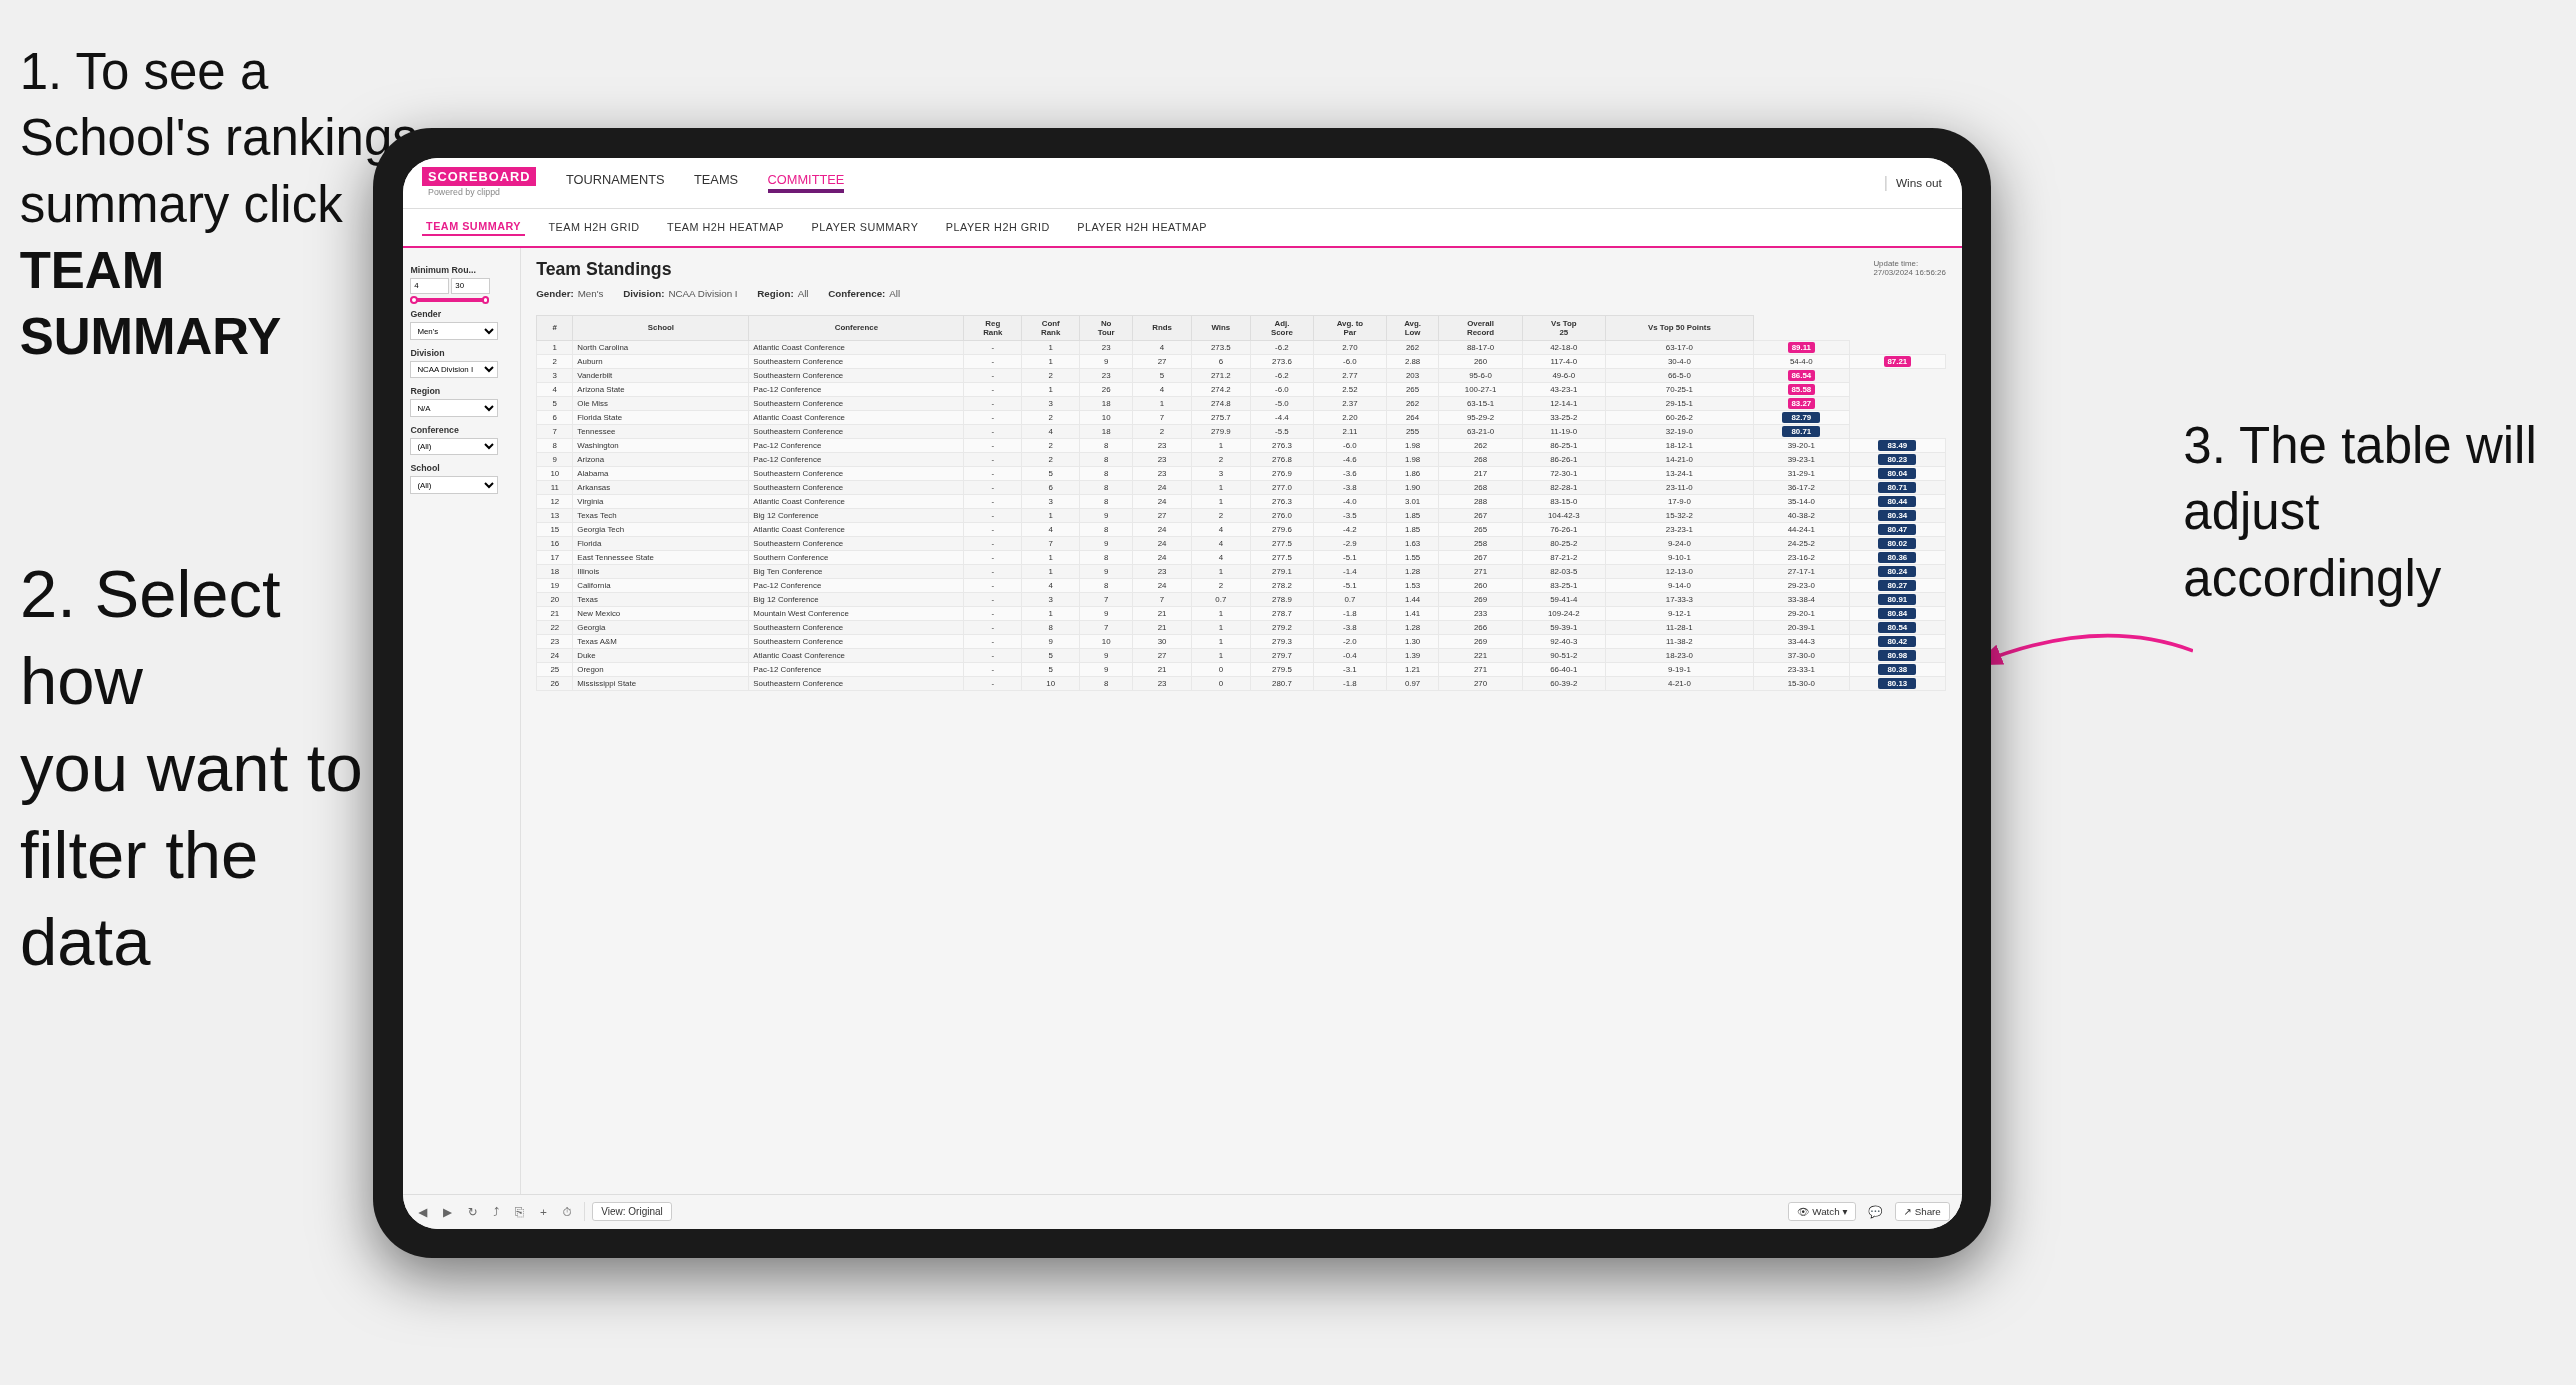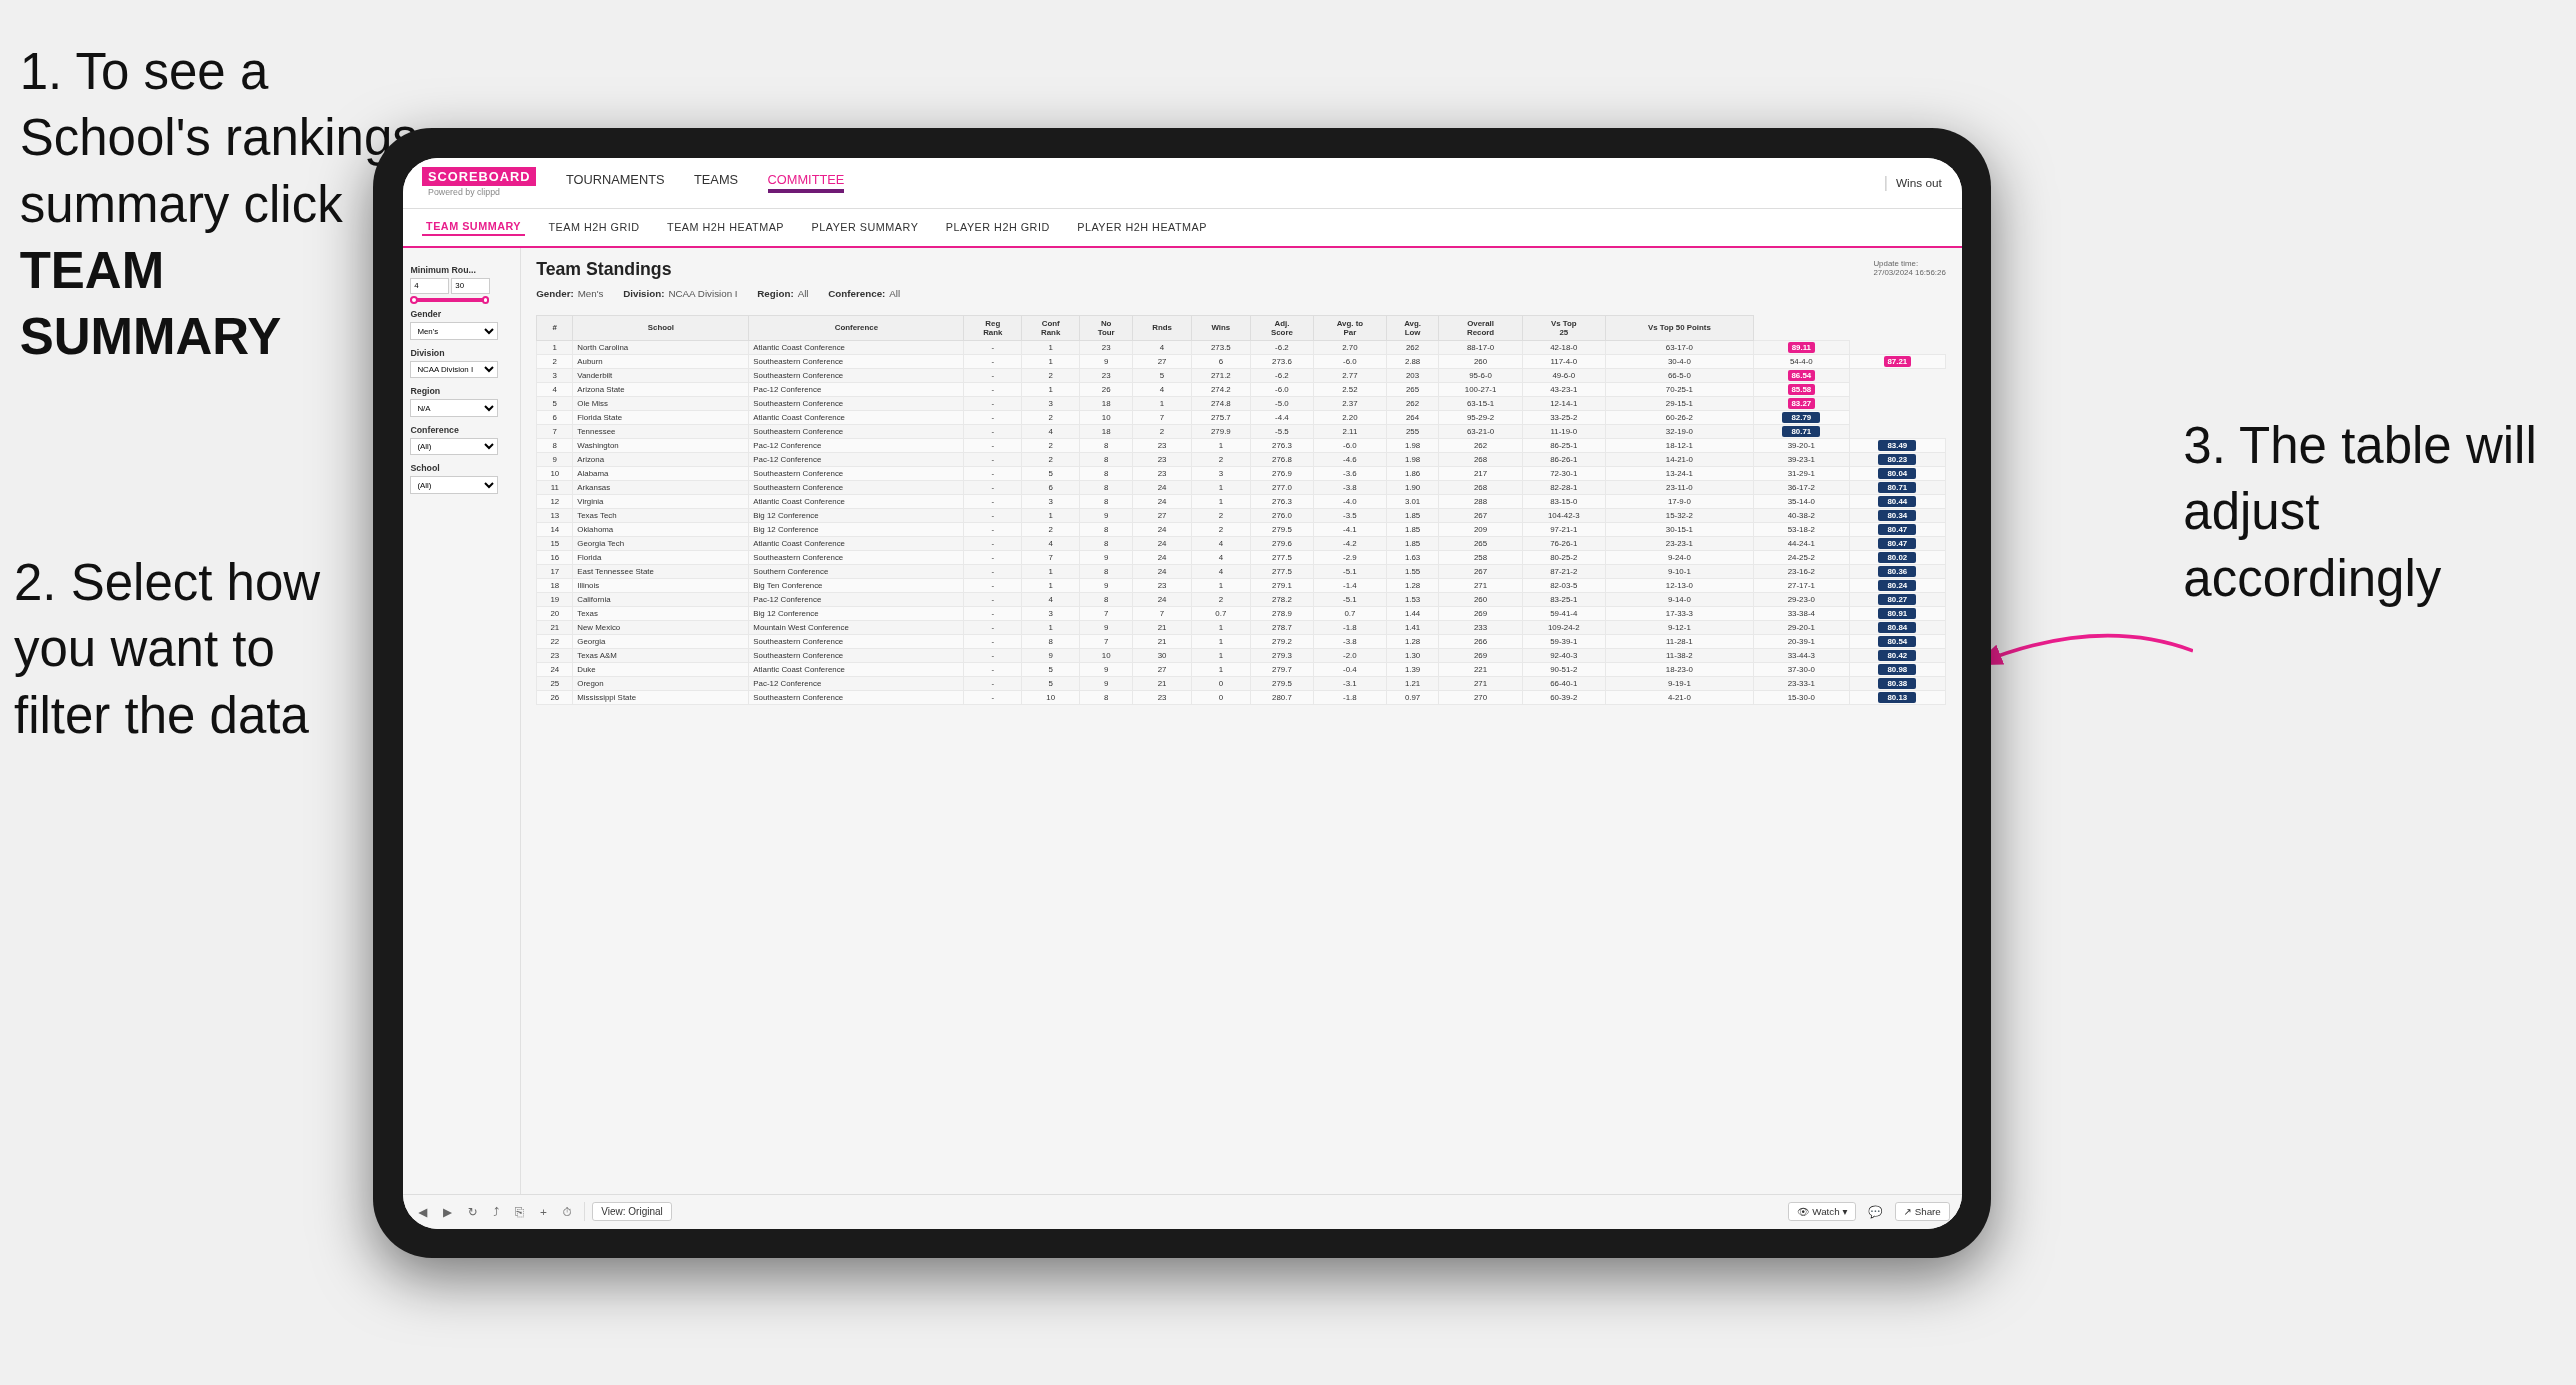--- a/index.html
+++ b/index.html
@@ -21,22 +21,22 @@
       line-height: 1.3;
       color: #111;
       max-width: 413px;
     }
     .instruction-1 strong {
       font-weight: 900;
     }
     .instruction-2 {
       position: absolute;
       top: 550px;
-      left: 14px;
-      font-size: 51px;
+      left: 20px;
+      font-size: 67px;
       line-height: 1.3;
       color: #111;
       max-width: 373px;
     }
     .instruction-3 {
       position: absolute;
       top: 413px;
       right: 19.7px;
       font-size: 51px;
       line-height: 1.3;
@@ -758,38 +758,20 @@
                 <td>276.0</td>
                 <td>-3.5</td>
                 <td>1.85</td>
                 <td>267</td>
                 <td>104-42-3</td>
                 <td>15-32-2</td>
                 <td>40-38-2</td>
                 <td><span class="score-badge-dark">80.34</span></td>
               </tr>
               <tr>
-                <td>14</td>
-                <td class="school-name">Oklahoma</td>
-                <td class="conference-name">Big 12 Conference</td>
-                <td>-</td>
-                <td>2</td>
-                <td>8</td>
-                <td>24</td>
-                <td>2</td>
-                <td>279.5</td>
-                <td>-4.1</td>
-                <td>1.85</td>
-                <td>209</td>
-                <td>97-21-1</td>
-                <td>30-15-1</td>
-                <td>53-18-2</td>
-                <td><span class="score-badge-dark">80.47</span></td>
-              </tr>
-              <tr>
                 <td>15</td>
                 <td class="school-name">Georgia Tech</td>
                 <td class="conference-name">Atlantic Coast Conference</td>
                 <td>-</td>
                 <td>4</td>
                 <td>8</td>
                 <td>24</td>
                 <td>4</td>
                 <td>279.6</td>
                 <td>-4.2</td>

